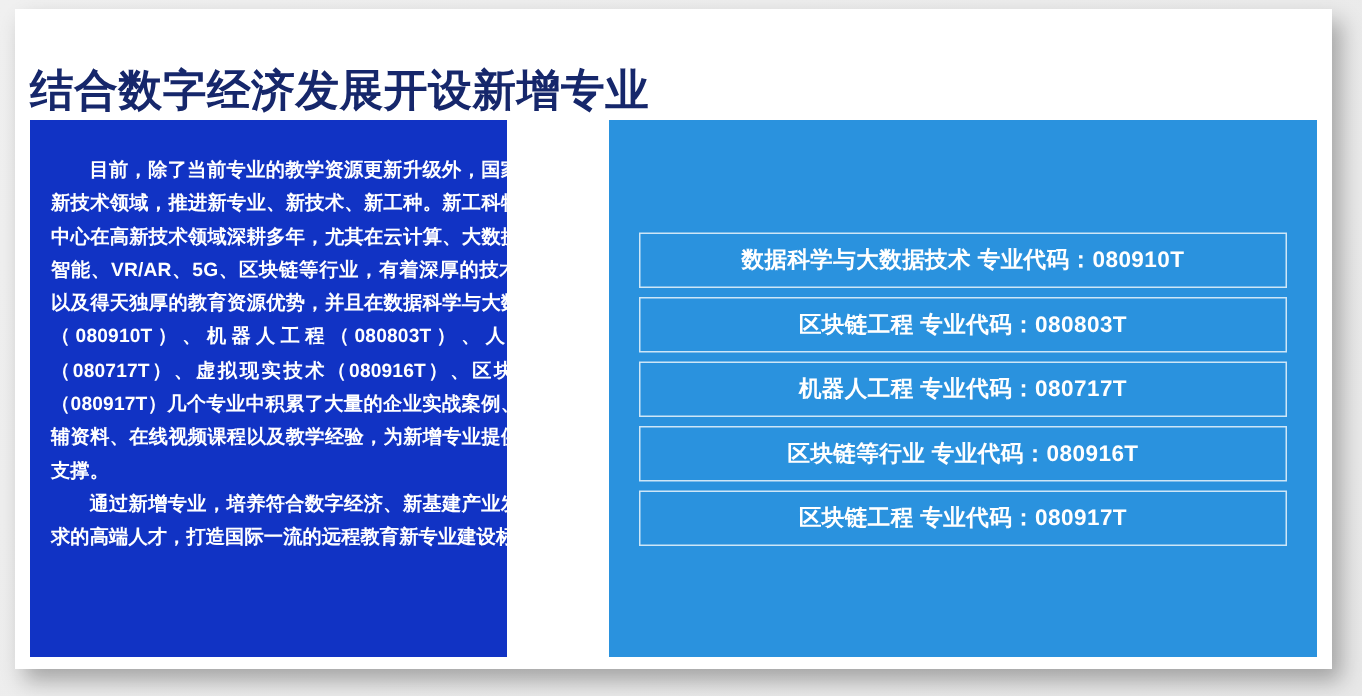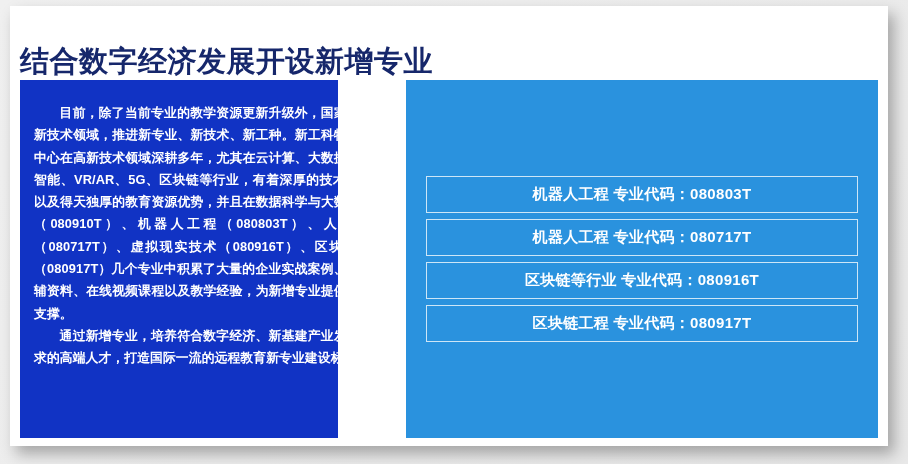--- a/index.html
+++ b/index.html
@@ -126,21 +126,22 @@
 
     <div class="left-panel">
       <div class="left-body">
         <p>目前，除了当前专业的教学资源更新升级外，国家也在高新技术领域，推进新专业、新技术、新工种。新工科特色学习中心在高新技术领域深耕多年，尤其在云计算、大数据、人工智能、VR/AR、5G、区块链等行业，有着深厚的技术积累，以及得天独厚的教育资源优势，并且在数据科学与大数据技术（080910T）、机器人工程（080803T）、人工智能（080717T）、虚拟现实技术（080916T）、区块链工程（080917T）几个专业中积累了大量的企业实战案例、教材教辅资料、在线视频课程以及教学经验，为新增专业提供强有力支撑。</p>
         <p>通过新增专业，培养符合数字经济、新基建产业发展所需求的高端人才，打造国际一流的远程教育新专业建设标杆。</p>
       </div>
     </div>
 
     <div class="right-panel">
       <div class="major-list">
-        <div class="major-box">机器人工程 专业代码：080803T</div>
+        <div class="major-box">数据科学与大数据技术 专业代码：080910T</div>
+        <div class="major-box">区块链工程 专业代码：080803T</div>
         <div class="major-box">机器人工程 专业代码：080717T</div>
         <div class="major-box">区块链等行业 专业代码：080916T</div>
         <div class="major-box">区块链工程 专业代码：080917T</div>
       </div>
     </div>
 
   </div>
 </div>
 
 </body></html>

